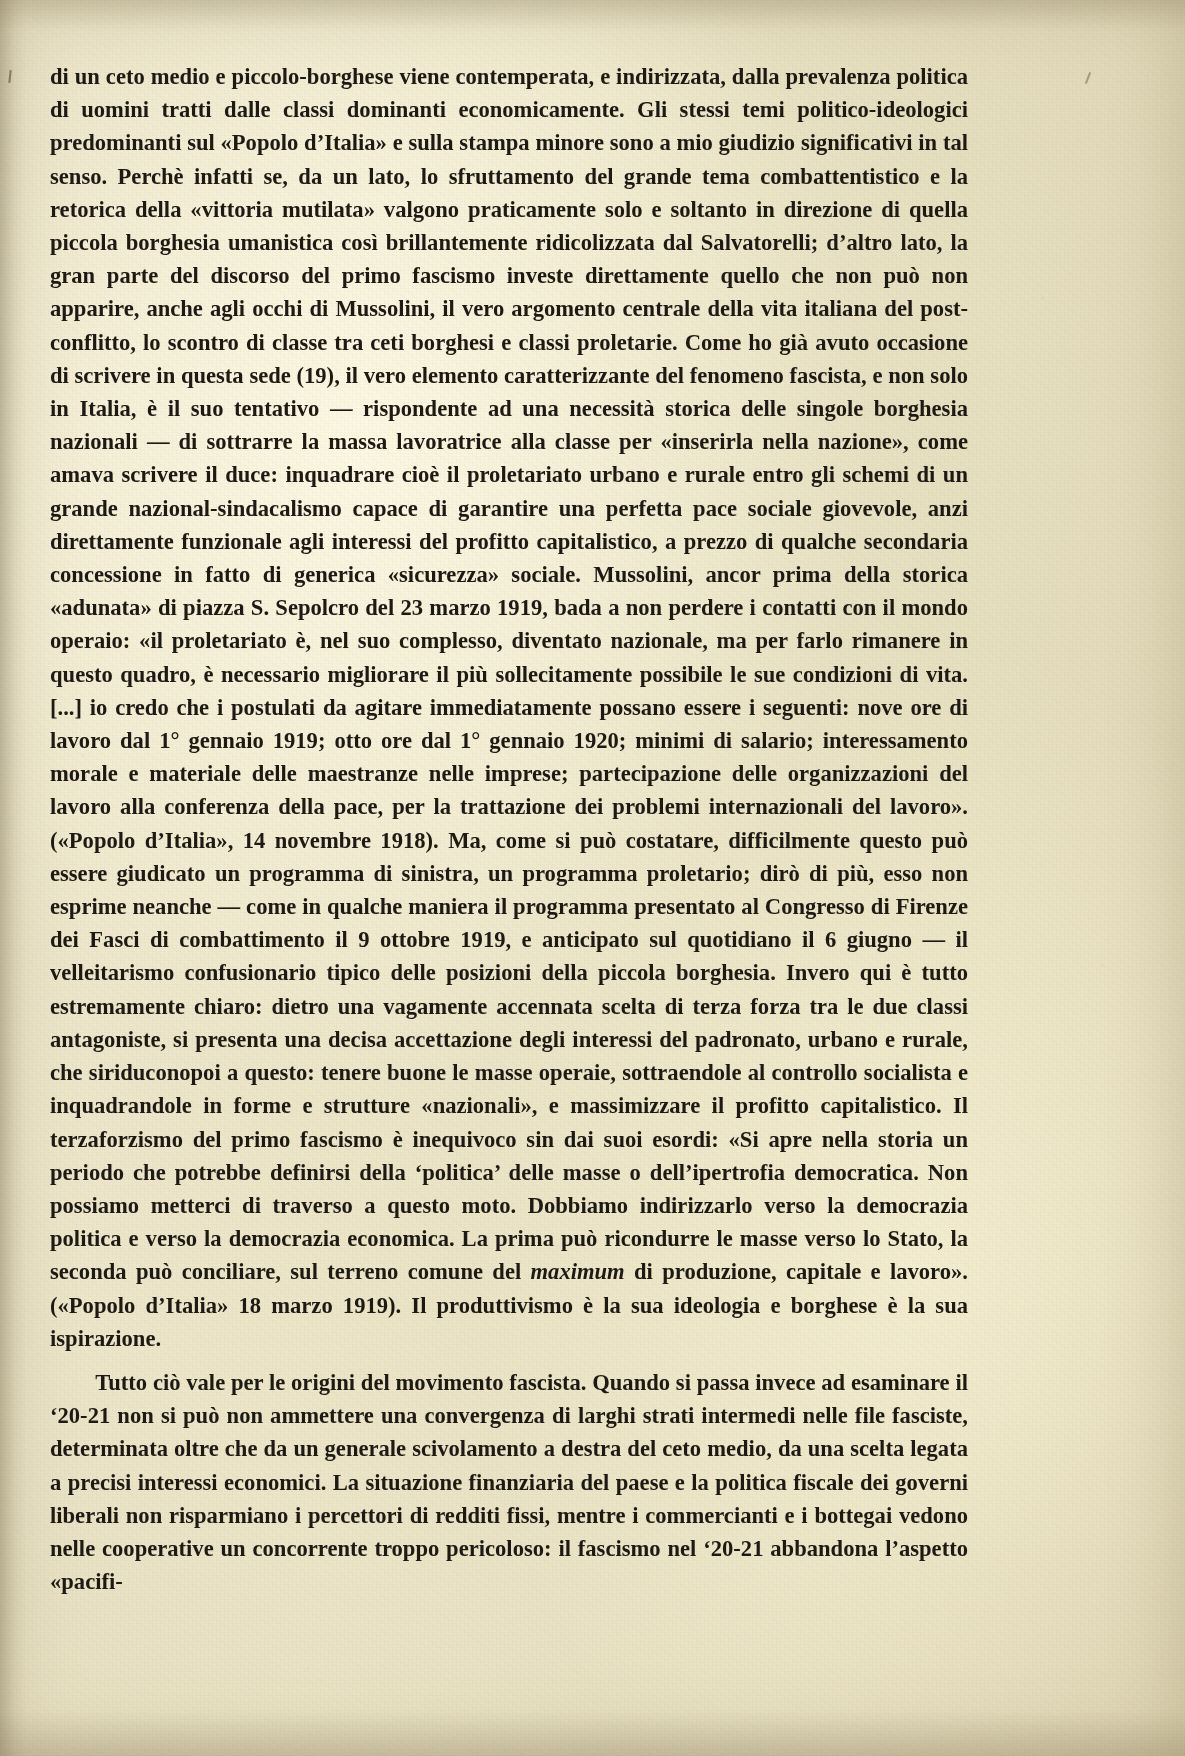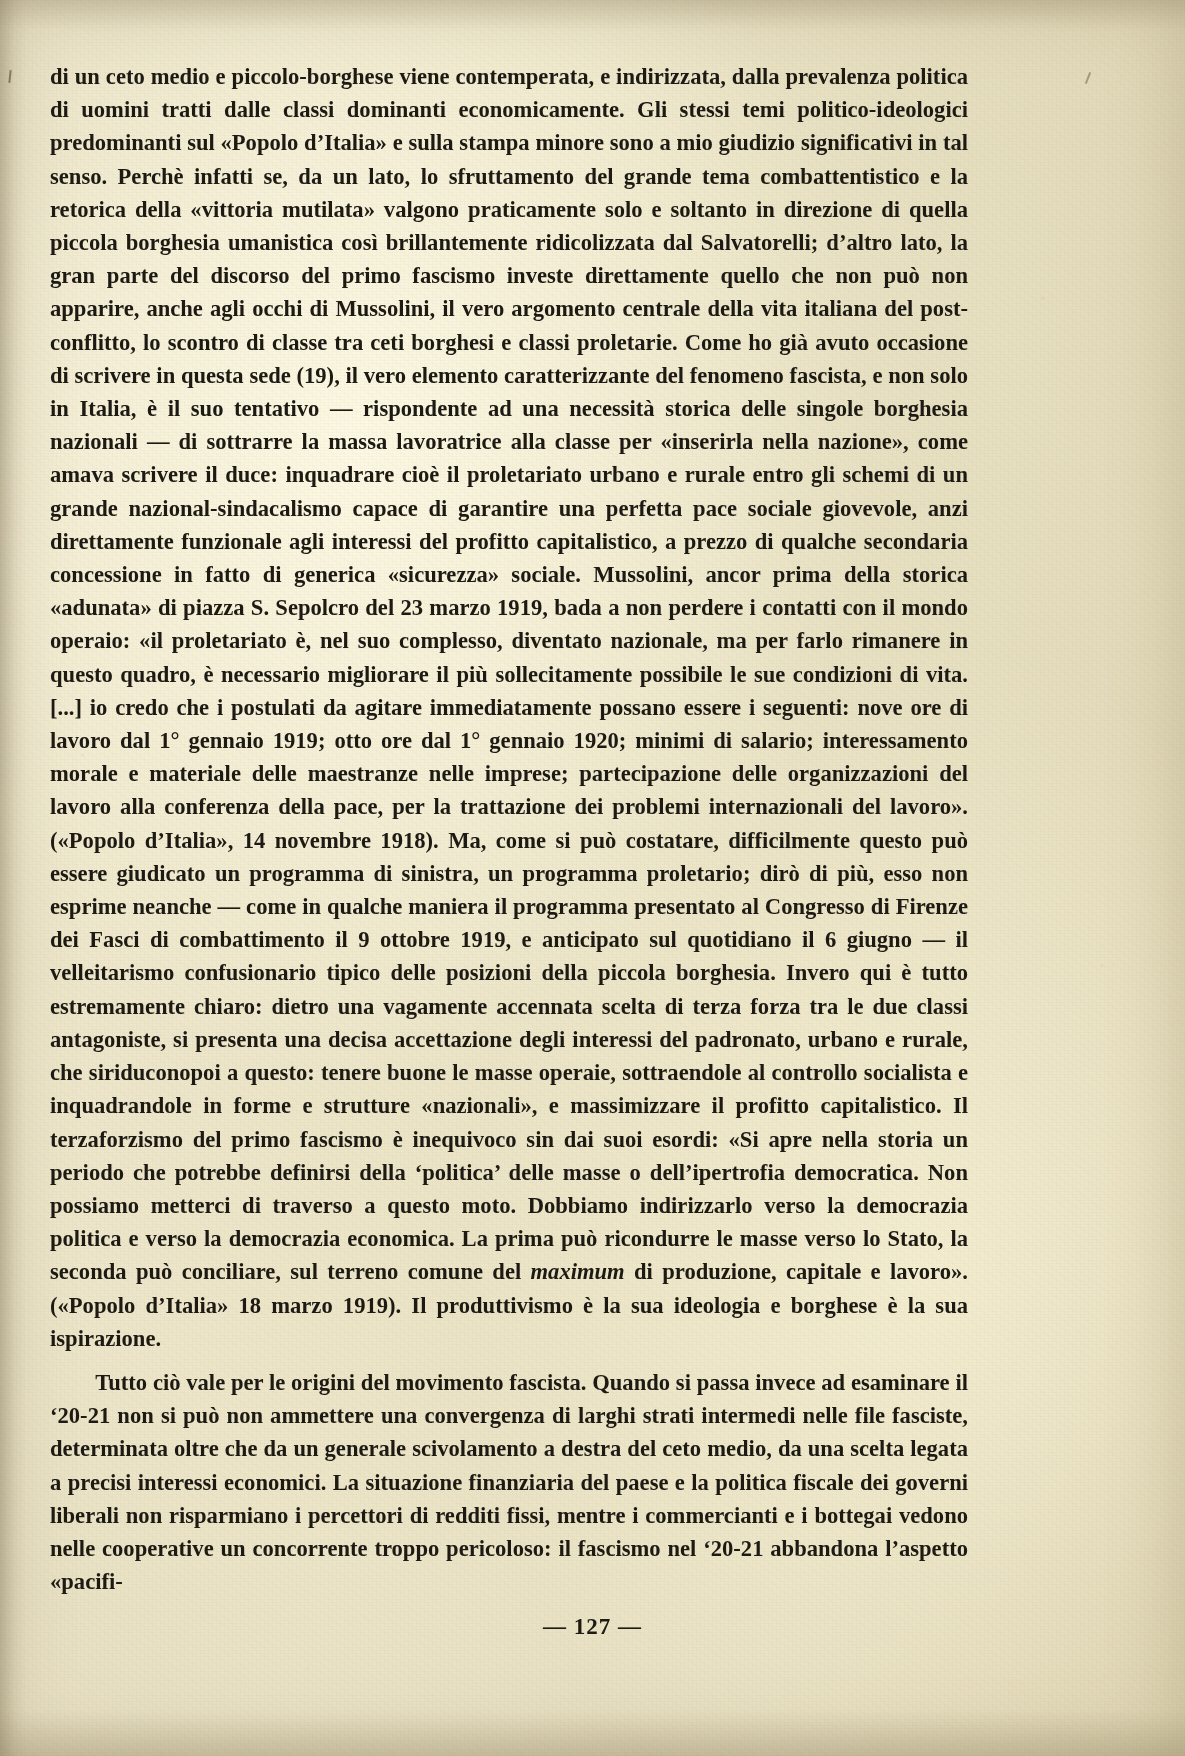--- a/index.html
+++ b/index.html
@@ -140,15 +140,14 @@
   <div class="tick-right"></div>
 
   <div class="textblock ink">
 
     <p><span>di un ceto medio e piccolo-borghese viene contemperata, e indirizzata, dalla prevalenza politica di uomini tratti dalle classi dominanti economicamente. Gli stessi temi politico-ideologici predominanti sul «Popolo d’Italia» e sulla stampa minore sono a mio giudizio significativi in tal senso. Perchè infatti se, da un lato, lo sfruttamento del grande tema combattentistico e la retorica della «vittoria mutilata» valgono praticamente solo e soltanto in direzione di quella piccola borghesia umanistica così brillantemente ridicolizzata dal Salvatorelli; d’altro lato, la gran parte del discorso del primo fascismo investe direttamente quello che non può non apparire, anche agli occhi di Mussolini, il vero argomento centrale della vita italiana del post-conflitto, lo scontro di classe tra ceti borghesi e classi proletarie. Come ho già avuto occasione di scrivere in questa sede (19), il vero elemento caratterizzante del fenomeno fascista, e non solo in Italia, è il suo tentativo — rispondente ad una necessità storica delle singole borghesia nazionali — di sottrarre la massa lavoratrice alla classe per «inserirla nella nazione», come amava scrivere il duce: inquadrare cioè il proletariato urbano e rurale entro gli schemi di un grande nazional-sindacalismo capace di garantire una perfetta pace sociale giovevole, anzi direttamente funzionale agli interessi del profitto capitalistico, a prezzo di qualche secondaria concessione in fatto di generica «sicurezza» sociale. Mussolini, ancor prima della storica «adunata» di piazza S. Sepolcro del 23 marzo 1919, bada a non perdere i contatti con il mondo operaio: «il proletariato è, nel suo complesso, diventato nazionale, ma per farlo rimanere in questo quadro, è necessario migliorare il più sollecitamente possibile le sue condizioni di vita. [...] io credo che i postulati da agitare immediatamente possano essere i seguenti: nove ore di lavoro dal 1° gennaio 1919; otto ore dal 1° gennaio 1920; minimi di salario; interessamento morale e materiale delle maestranze nelle imprese; partecipazione delle organizzazioni del lavoro alla conferenza della pace, per la trattazione dei problemi internazionali del lavoro». («Popolo d’Italia», 14 novembre 1918). Ma, come si può costatare, difficilmente questo può essere giudicato un programma di sinistra, un programma proletario; dirò di più, esso non esprime neanche — come in qualche maniera il programma presentato al Congresso di Firenze dei Fasci di combattimento il 9 ottobre 1919, e anticipato sul quotidiano il 6 giugno — il velleitarismo confusionario tipico delle posizioni della piccola borghesia. Invero qui è tutto estremamente chiaro: dietro una vagamente accennata scelta di terza forza tra le due classi antagoniste, si presenta una decisa accettazione degli interessi del padronato, urbano e rurale, che siriduconopoi a questo: tenere buone le masse operaie, sottraendole al controllo socialista e inquadrandole in forme e strutture «nazionali», e massimizzare il profitto capitalistico. Il terzaforzismo del primo fascismo è inequivoco sin dai suoi esordi: «Si apre nella storia un periodo che potrebbe definirsi della ‘politica’ delle masse o dell’ipertrofia democratica. Non possiamo metterci di traverso a questo moto. Dobbiamo indirizzarlo verso la democrazia politica e verso la democrazia economica. La prima può ricondurre le masse verso lo Stato, la seconda può conciliare, sul terreno comune del </span><span class="it">maximum</span><span> di produzione, capitale e lavoro». («Popolo d’Italia» 18 marzo 1919). Il produttivismo è la sua ideologia e borghese è la sua ispirazione.</span></p>
 
     <p class="indent"><span>Tutto ciò vale per le origini del movimento fascista. Quando si passa invece ad esaminare il ‘20-21 non si può non ammettere una convergenza di larghi strati intermedi nelle file fasciste, determinata oltre che da un generale scivolamento a destra del ceto medio, da una scelta legata a precisi interessi economici. La situazione finanziaria del paese e la politica fiscale dei governi liberali non risparmiano i percettori di redditi fissi, mentre i commercianti e i bottegai vedono nelle cooperative un concorrente troppo pericoloso: il fascismo nel ‘20-21 abbandona l’aspetto «pacifi-</span></p>
 
   </div>
 
-  <div class="folio">— 127 —</div>
 
 </div>
 
 </body></html>

